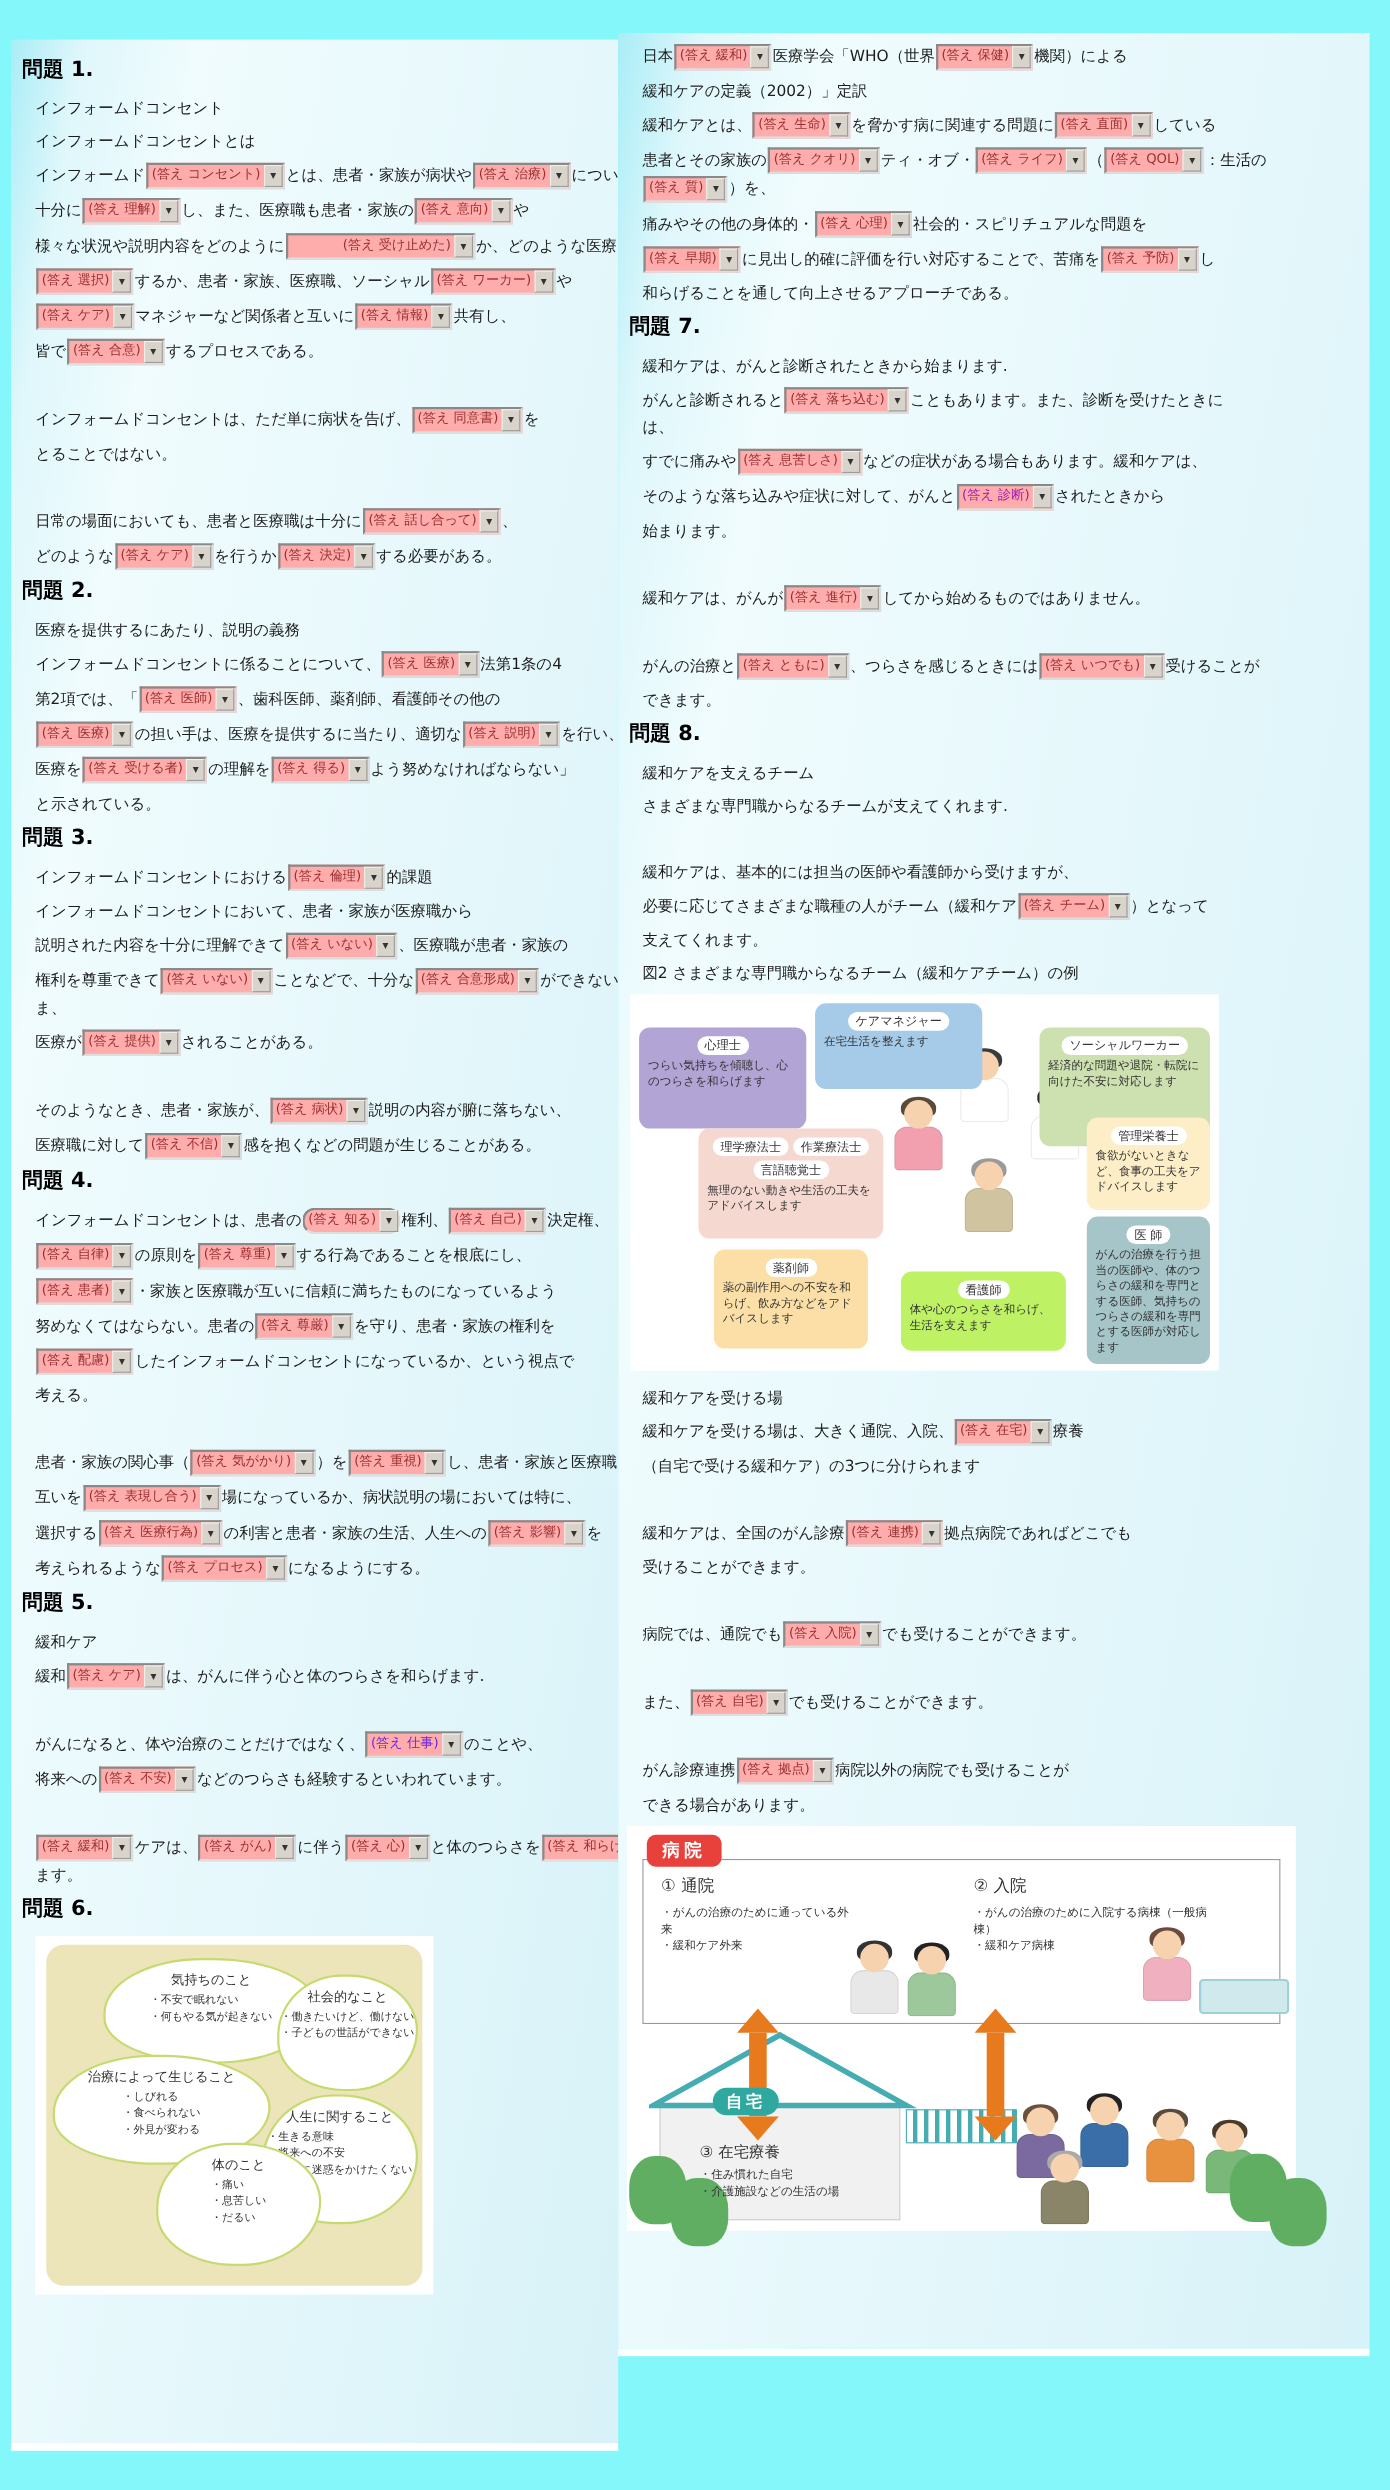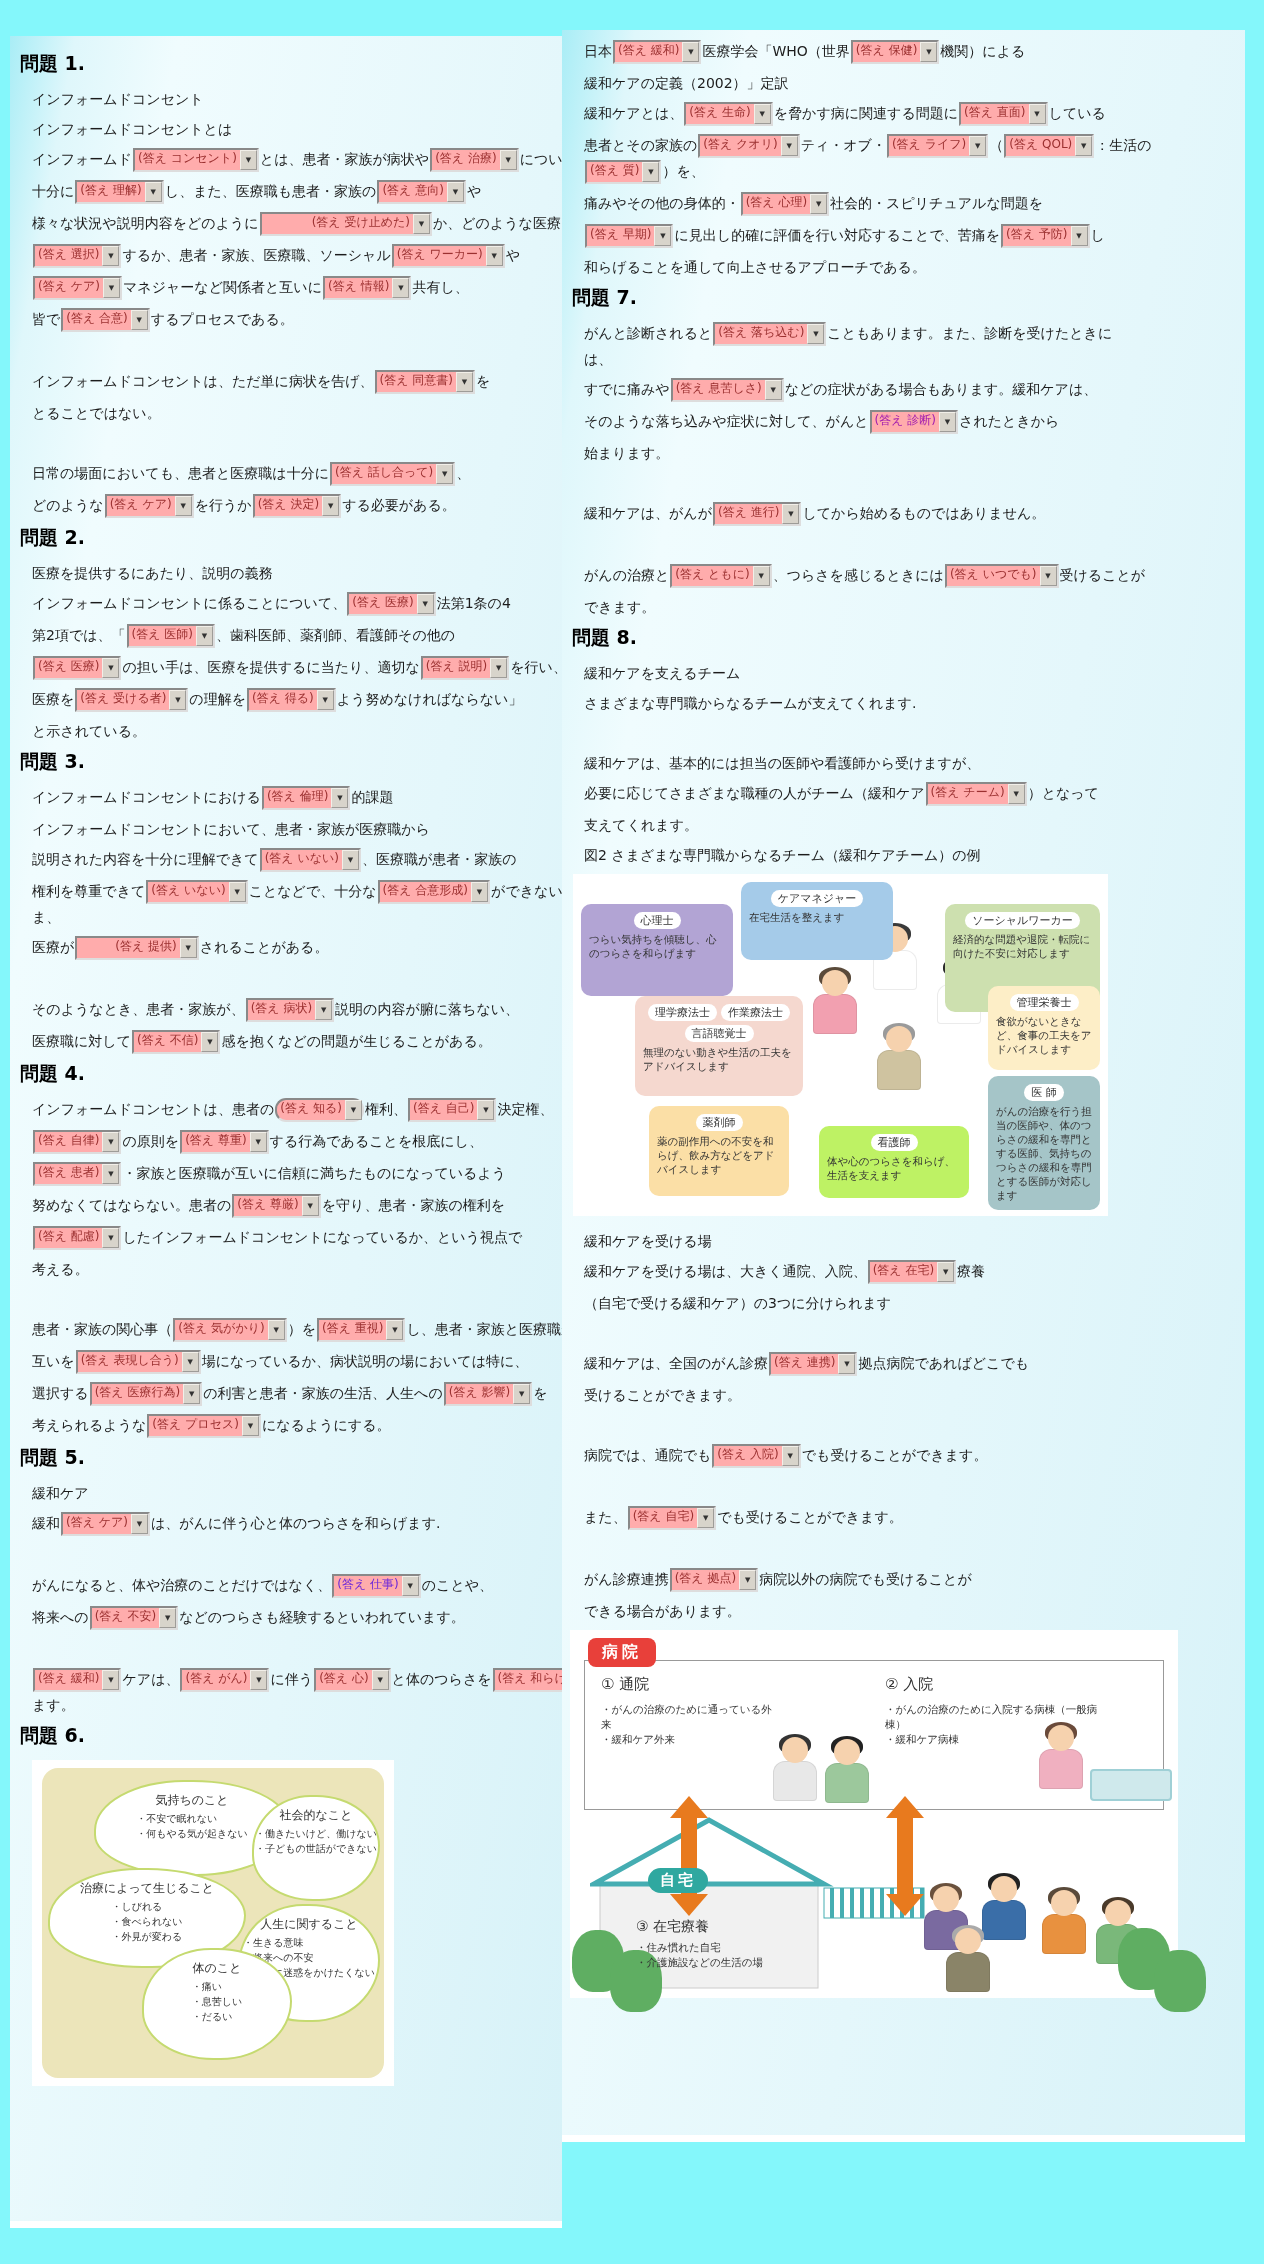--- a/index.html
+++ b/index.html
@@ -162,21 +162,21 @@
         <span class="ans-btn" style="background: rgb(216, 212, 203);">▼</span>
       </span><span>、医療職が患者・家族の</span></div>
     <div class="line"><span>権利を尊重できて</span><span class="ans" style="background: rgb(255, 172, 172);">
         <span class="ans-label" style="color: rgb(155, 48, 48);">(答え いない)</span>
         <span class="ans-btn" style="background: rgb(216, 212, 203);">▼</span>
       </span><span>ことなどで、十分な</span><span class="ans" style="background: rgb(255, 172, 172);">
         <span class="ans-label" style="color: rgb(155, 48, 48);">(答え 合意形成)</span>
         <span class="ans-btn" style="background: rgb(216, 212, 203);">▼</span>
       </span><span>ができないま</span></div>
     <div class="line tight"><span>ま、</span></div>
-    <div class="line"><span>医療が</span><span class="ans" style="background: rgb(255, 172, 172); padding-left: 35px;">
+    <div class="line"><span>医療が</span><span class="ans" style="background: rgb(255, 172, 172);">
         <span class="ans-label" style="color: rgb(155, 48, 48);">(答え 提供)</span>
         <span class="ans-btn" style="background: rgb(216, 212, 203);">▼</span>
       </span><span>されることがある。</span></div>
     <div class="vgap"></div>
     <div class="line"><span>そのようなとき、患者・家族が、</span><span class="ans" style="background: rgb(255, 172, 172);">
         <span class="ans-label" style="color: rgb(155, 48, 48);">(答え 病状)</span>
         <span class="ans-btn" style="background: rgb(216, 212, 203);">▼</span>
       </span><span>説明の内容が腑に落ちない、</span></div>
     <div class="line"><span>医療職に対して</span><span class="ans" style="background: rgb(255, 172, 172);">
         <span class="ans-label" style="color: rgb(155, 48, 48);">(答え 不信)</span>
@@ -310,20 +310,21 @@
       </span><span>社会的・スピリチュアルな問題を</span></div>
     <div class="line"><span class="ans" style="background: rgb(255, 172, 172);">
         <span class="ans-label" style="color: rgb(155, 48, 48);">(答え 早期)</span>
         <span class="ans-btn" style="background: rgb(216, 212, 203);">▼</span>
       </span><span>に見出し的確に評価を行い対応することで、苦痛を</span><span class="ans" style="background: rgb(255, 172, 172);">
         <span class="ans-label" style="color: rgb(155, 48, 48);">(答え 予防)</span>
         <span class="ans-btn" style="background: rgb(216, 212, 203);">▼</span>
       </span><span>し</span></div>
     <div class="line"><span>和らげることを通して向上させるアプローチである。</span></div>
     <div class="qhead">問題 7.</div>
+    <div class="line"><span>緩和ケアは、がんと診断されたときから始まります.</span></div>
     <div class="line"><span>がんと診断されると</span><span class="ans" style="background: rgb(255, 172, 172);">
         <span class="ans-label" style="color: rgb(155, 48, 48);">(答え 落ち込む)</span>
         <span class="ans-btn" style="background: rgb(216, 212, 203);">▼</span>
       </span><span>こともあります。また、診断を受けたときに</span></div>
     <div class="line tight"><span>は、</span></div>
     <div class="line"><span>すでに痛みや</span><span class="ans" style="background: rgb(255, 172, 172);">
         <span class="ans-label" style="color: rgb(155, 48, 48);">(答え 息苦しさ)</span>
         <span class="ans-btn" style="background: rgb(216, 212, 203);">▼</span>
       </span><span>などの症状がある場合もあります。緩和ケアは、</span></div>
     <div class="line"><span>そのような落ち込みや症状に対して、がんと</span><span class="ans" style="background: rgb(255, 172, 172);">

